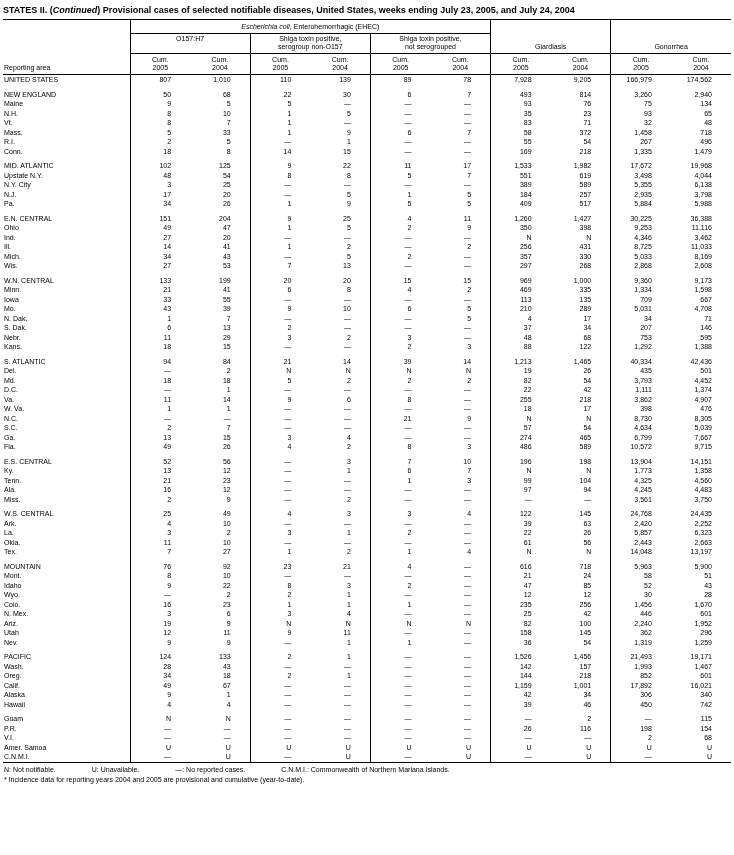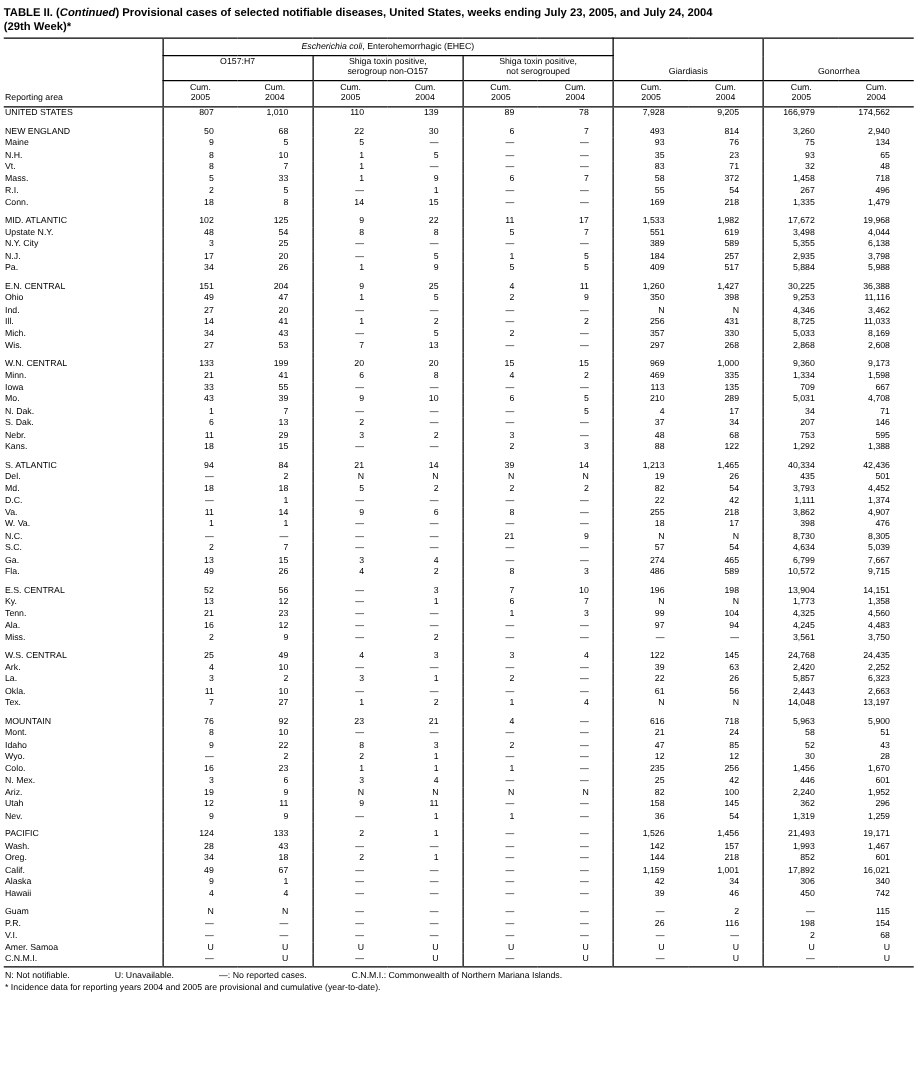--- a/index.html
+++ b/index.html
@@ -74,22 +74,21 @@
 
   .footnotes { font-size: 7px; line-height: 9px; margin-top: 2px; padding-left: 1px; }
   .fn1 { display: flex; gap: 36px; }
   .fn2 { margin-top: 1px; }
 </style>
 </head>
 <body>
 
 <div class="page">
 
-  <div class="title"><span>TABLE II. (</span><span class="it">Continued</span><span>) Provisional cases of selected notifiable diseases, United States, weeks ending July 23, 2005, and July 24, 2004</span></div>
-  <div class="week-line">(29th Week)*</div>
+  <div class="title"><span>STATES II. (</span><span class="it">Continued</span><span>) Provisional cases of selected notifiable diseases, United States, weeks ending July 23, 2005, and July 24, 2004</span></div>
 
   <table>
     <colgroup>
       <col class="col-area">
       <col class="col-val">
         <col class="col-val">
         <col class="col-val">
         <col class="col-val">
         <col class="col-val">
       <col class="col-val">

